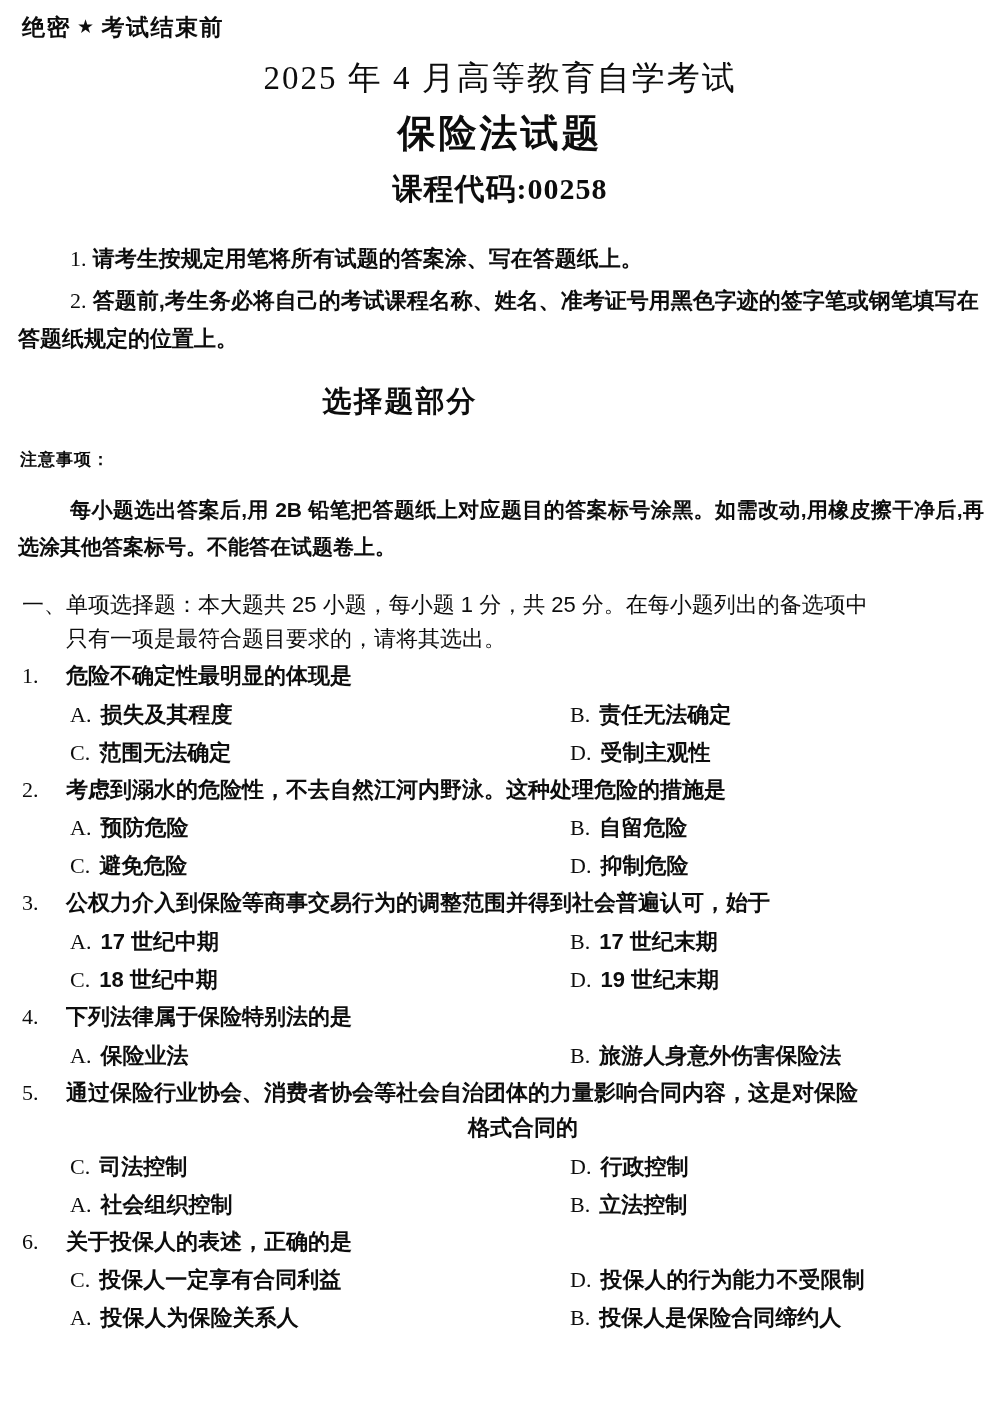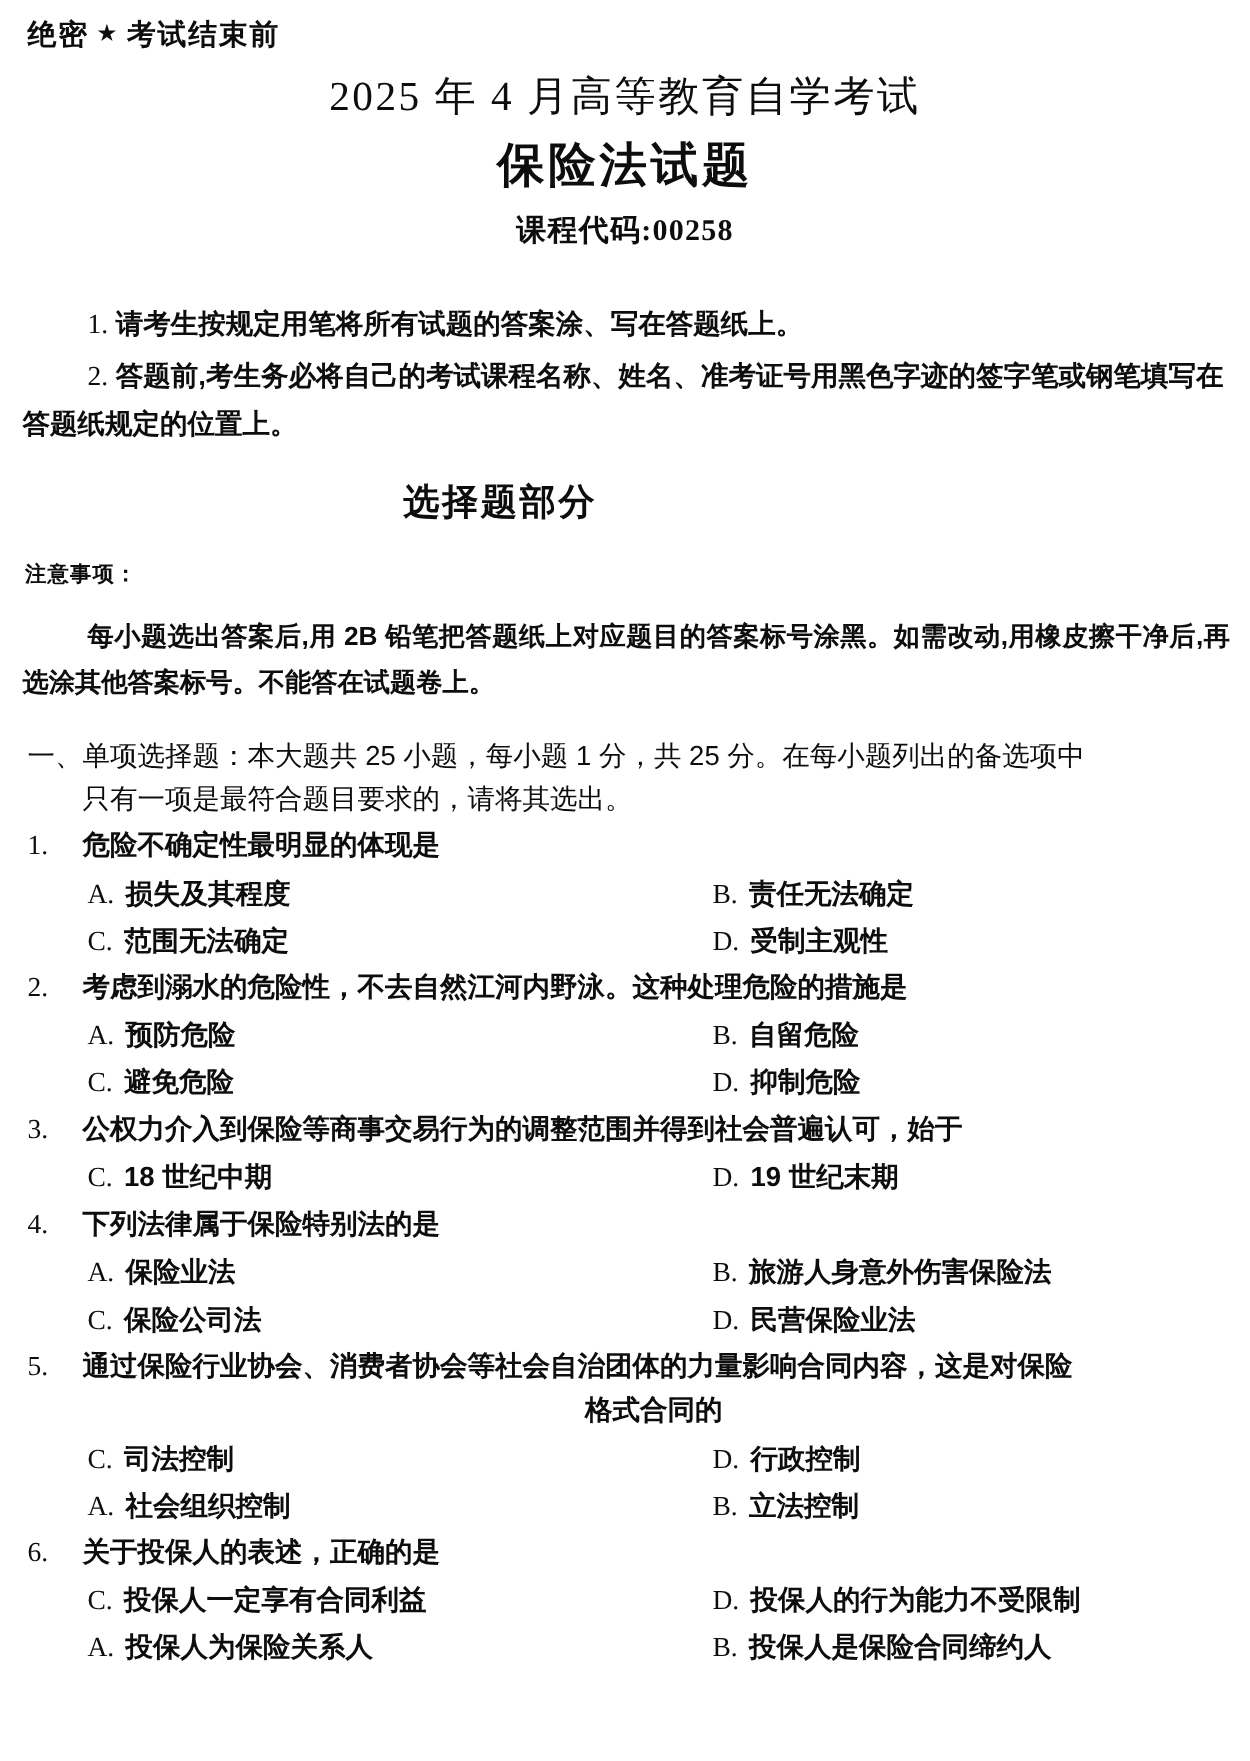--- a/index.html
+++ b/index.html
@@ -60,21 +60,21 @@
     font-weight: bold;
     font-size: 38px;
     letter-spacing: 3px;
     margin-top: 12px;
     line-height: 1.2;
     white-space: nowrap;
   }
   .title-code {
     font-family: "Liberation Serif", "DejaVu Serif", serif;
     font-weight: bold;
-    font-size: 24px;
+    font-size: 30px;
     letter-spacing: 1px;
     margin-top: 14px;
     line-height: 1.2;
     white-space: nowrap;
   }
 
   
   .instructions {
     position: absolute;
     left: 18px;
@@ -272,39 +272,39 @@
       </div>
     </div>
 
     <div class="q">
       <div class="q-stem">
         <span class="q-num">3.</span>
         <span>公权力介入到保险等商事交易行为的调整范围并得到社会普遍认可，始于</span>
       </div>
       <div class="opts">
         <div class="opt-row">
+          <span class="opt left"><span class="opt-letter">A.</span><span>17 世纪中期</span></span>
+          <span class="opt right"><span class="opt-letter">B.</span><span>17 世纪末期</span></span>
+        </div>
+        <div class="opt-row">
           <span class="opt left"><span class="opt-letter">C.</span><span>18 世纪中期</span></span>
           <span class="opt right"><span class="opt-letter">D.</span><span>19 世纪末期</span></span>
         </div>
       </div>
     </div>
 
     <div class="q">
       <div class="q-stem">
         <span class="q-num">4.</span>
         <span>下列法律属于保险特别法的是</span>
       </div>
       <div class="opts">
         <div class="opt-row">
           <span class="opt left"><span class="opt-letter">A.</span><span>保险业法</span></span>
           <span class="opt right"><span class="opt-letter">B.</span><span>旅游人身意外伤害保险法</span></span>
-        </div>
-        <div class="opt-row">
-          <span class="opt left"><span class="opt-letter">C.</span><span>保险公司法</span></span>
-          <span class="opt right"><span class="opt-letter">D.</span><span>民营保险业法</span></span>
         </div>
       </div>
     </div>
 
     <div class="q">
       <div class="q-stem">
         <span class="q-num">5.</span>
         <span>通过保险行业协会、消费者协会等社会自治团体的力量影响合同内容，这是对保险</span>
         <span class="q-stem-line2">格式合同的</span>
       </div>

